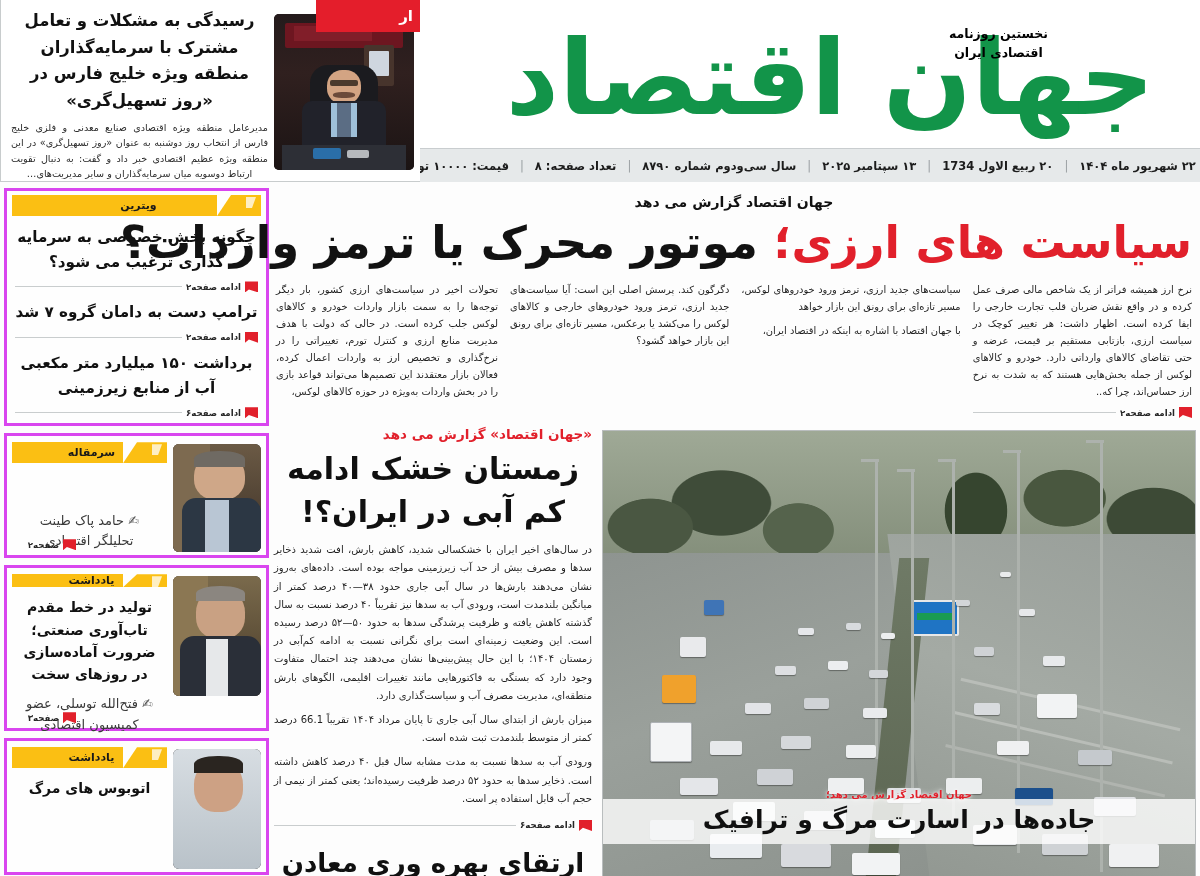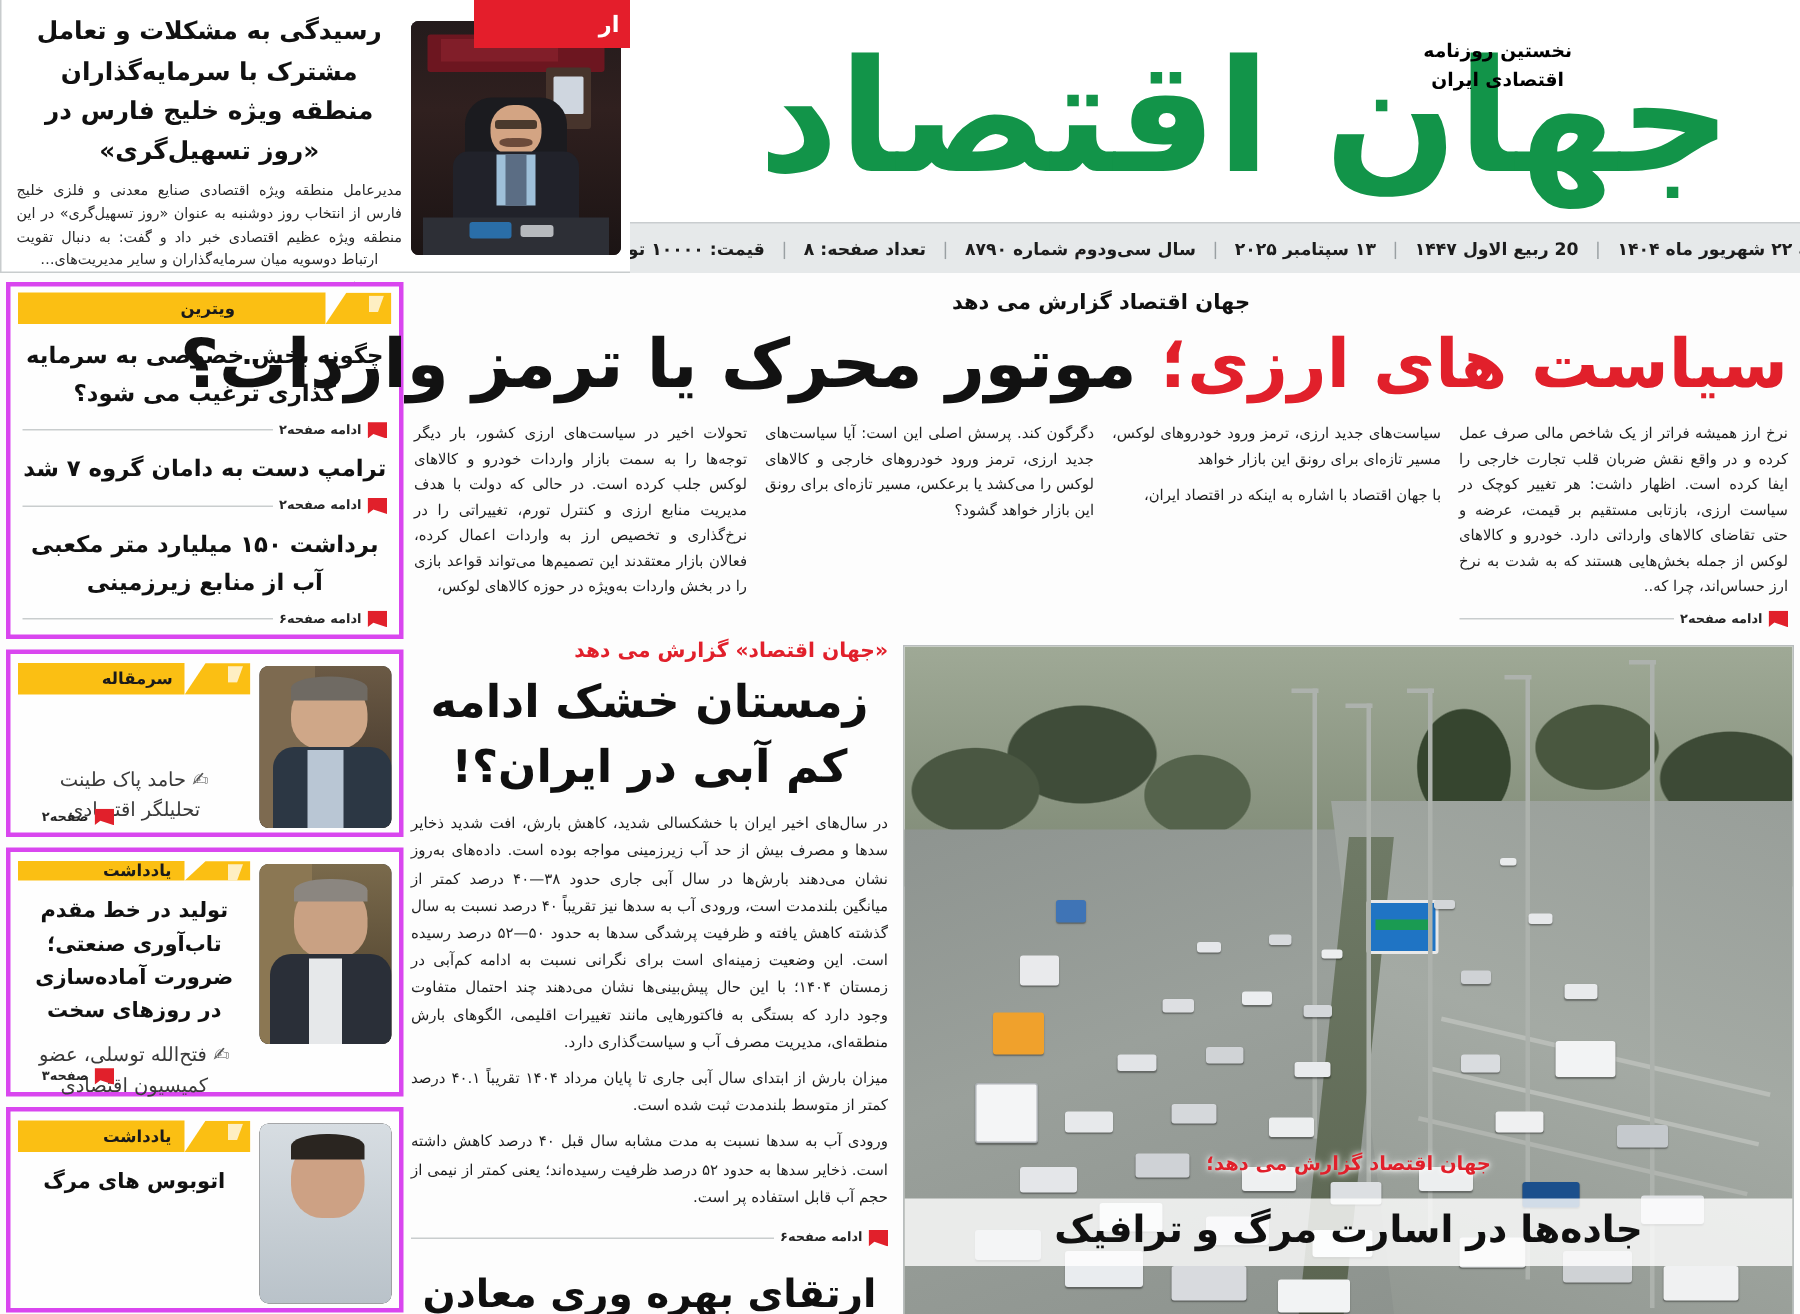--- a/index.html
+++ b/index.html
@@ -241,23 +241,23 @@
     display: flex; flex-direction: row;
     gap: 10px; margin-top: 4px;
   }
   .hero-caption {
     position: absolute; left: 0; right: 0; bottom: 56px;
     background: rgba(255,255,255,0.80);
     padding: 5px 10px 8px 10px;
     text-align: center;
   }
   .hero-kicker {
-    position: absolute; left: 0; right: 0; bottom: 116px;
-    text-align: center;
-    font-size: 13px; font-weight: bold; color: #e1202b;
+    position: absolute; left: 0; right: 0; bottom: 100px;
+    text-align: center;
+    font-size: 10px; font-weight: bold; color: #e1202b;
     text-shadow: 0 0 3px rgba(255,255,255,.95), 0 0 6px rgba(255,255,255,.9);
   }
   .hero-caption-title {
     font-size: 25px; font-weight: bold; color: #101010;
     line-height: 1.3;
   }
 
   
   .rcol {
     width: 318px; flex: none;
@@ -348,21 +348,21 @@
       <div class="logo-wrap">
         <div class="logo-text">جهان اقتصاد</div>
         <div class="logo-sub">
           <div>نخستین روزنامه</div>
           <div>اقتصادی ایران</div>
         </div>
       </div>
       <div class="infobar">
         <span class="cell">شنبه ۲۲ شهریور ماه ۱۴۰۴</span>
         <span class="sep">|</span>
-        <span class="cell">20 ربیع الاول ۱۴۴۷</span>
+        <span class="cell">۲۰ ربیع الاول 1734</span>
         <span class="sep">|</span>
         <span class="cell">۱۳ سپتامبر ۲۰۲۵</span>
         <span class="sep">|</span>
         <span class="cell">سال سی‌ودوم شماره ۸۷۹۰</span>
         <span class="sep">|</span>
         <span class="cell">تعداد صفحه: ۸</span>
         <span class="sep">|</span>
         <span class="cell">قیمت: ۱۰۰۰۰ تومان</span>
         <span class="sep">|</span>
       </div>
@@ -613,21 +613,21 @@
           <div class="hero-caption-title">جاده‌ها در اسارت مرگ و ترافیک</div>
         </div>
 
       </div>
 
       <div class="rcol">
         <div class="r-kicker">«جهان اقتصاد» گزارش می دهد</div>
         <div class="r-head">زمستان خشک ادامه کم آبی در ایران؟!</div>
         <div class="r-body">
           <p>در سال‌های اخیر ایران با خشکسالی شدید، کاهش بارش، افت شدید ذخایر سدها و مصرف بیش از حد آب زیرزمینی مواجه بوده است. داده‌های به‌روز نشان می‌دهند بارش‌ها در سال آبی جاری حدود ۳۸—۴۰ درصد کمتر از میانگین بلندمدت است، ورودی آب به سدها نیز تقریباً ۴۰ درصد نسبت به سال گذشته کاهش یافته و ظرفیت پرشدگی سدها به حدود ۵۰—۵۲ درصد رسیده است. این وضعیت زمینه‌ای است برای نگرانی نسبت به ادامه کم‌آبی در زمستان ۱۴۰۴؛ با این حال پیش‌بینی‌ها نشان می‌دهند چند احتمال متفاوت وجود دارد که بستگی به فاکتورهایی مانند تغییرات اقلیمی، الگوهای بارش منطقه‌ای، مدیریت مصرف آب و سیاست‌گذاری دارد.</p>
-          <p>میزان بارش از ابتدای سال آبی جاری تا پایان مرداد ۱۴۰۴ تقریباً ۴۰.۱ درصد کمتر از متوسط بلندمدت ثبت شده است.</p>
+          <p>میزان بارش از ابتدای سال آبی جاری تا پایان مرداد ۱۴۰۴ تقریباً 66.1 درصد کمتر از متوسط بلندمدت ثبت شده است.</p>
           <p>ورودی آب به سدها نسبت به مدت مشابه سال قبل ۴۰ درصد کاهش داشته است. ذخایر سدها به حدود ۵۲ درصد ظرفیت رسیده‌اند؛ یعنی کمتر از نیمی از حجم آب قابل استفاده پر است.</p>
         </div>
         <div class="cont-row">
           <span class="cont-flag"></span>
           <span class="cont-label">ادامه صفحه۶</span>
           <span class="cont-rule"></span>
         </div>
 
         <div class="r-head2">ارتقای بهره وری معادن با ورود هوش مصنوعی</div>
 

